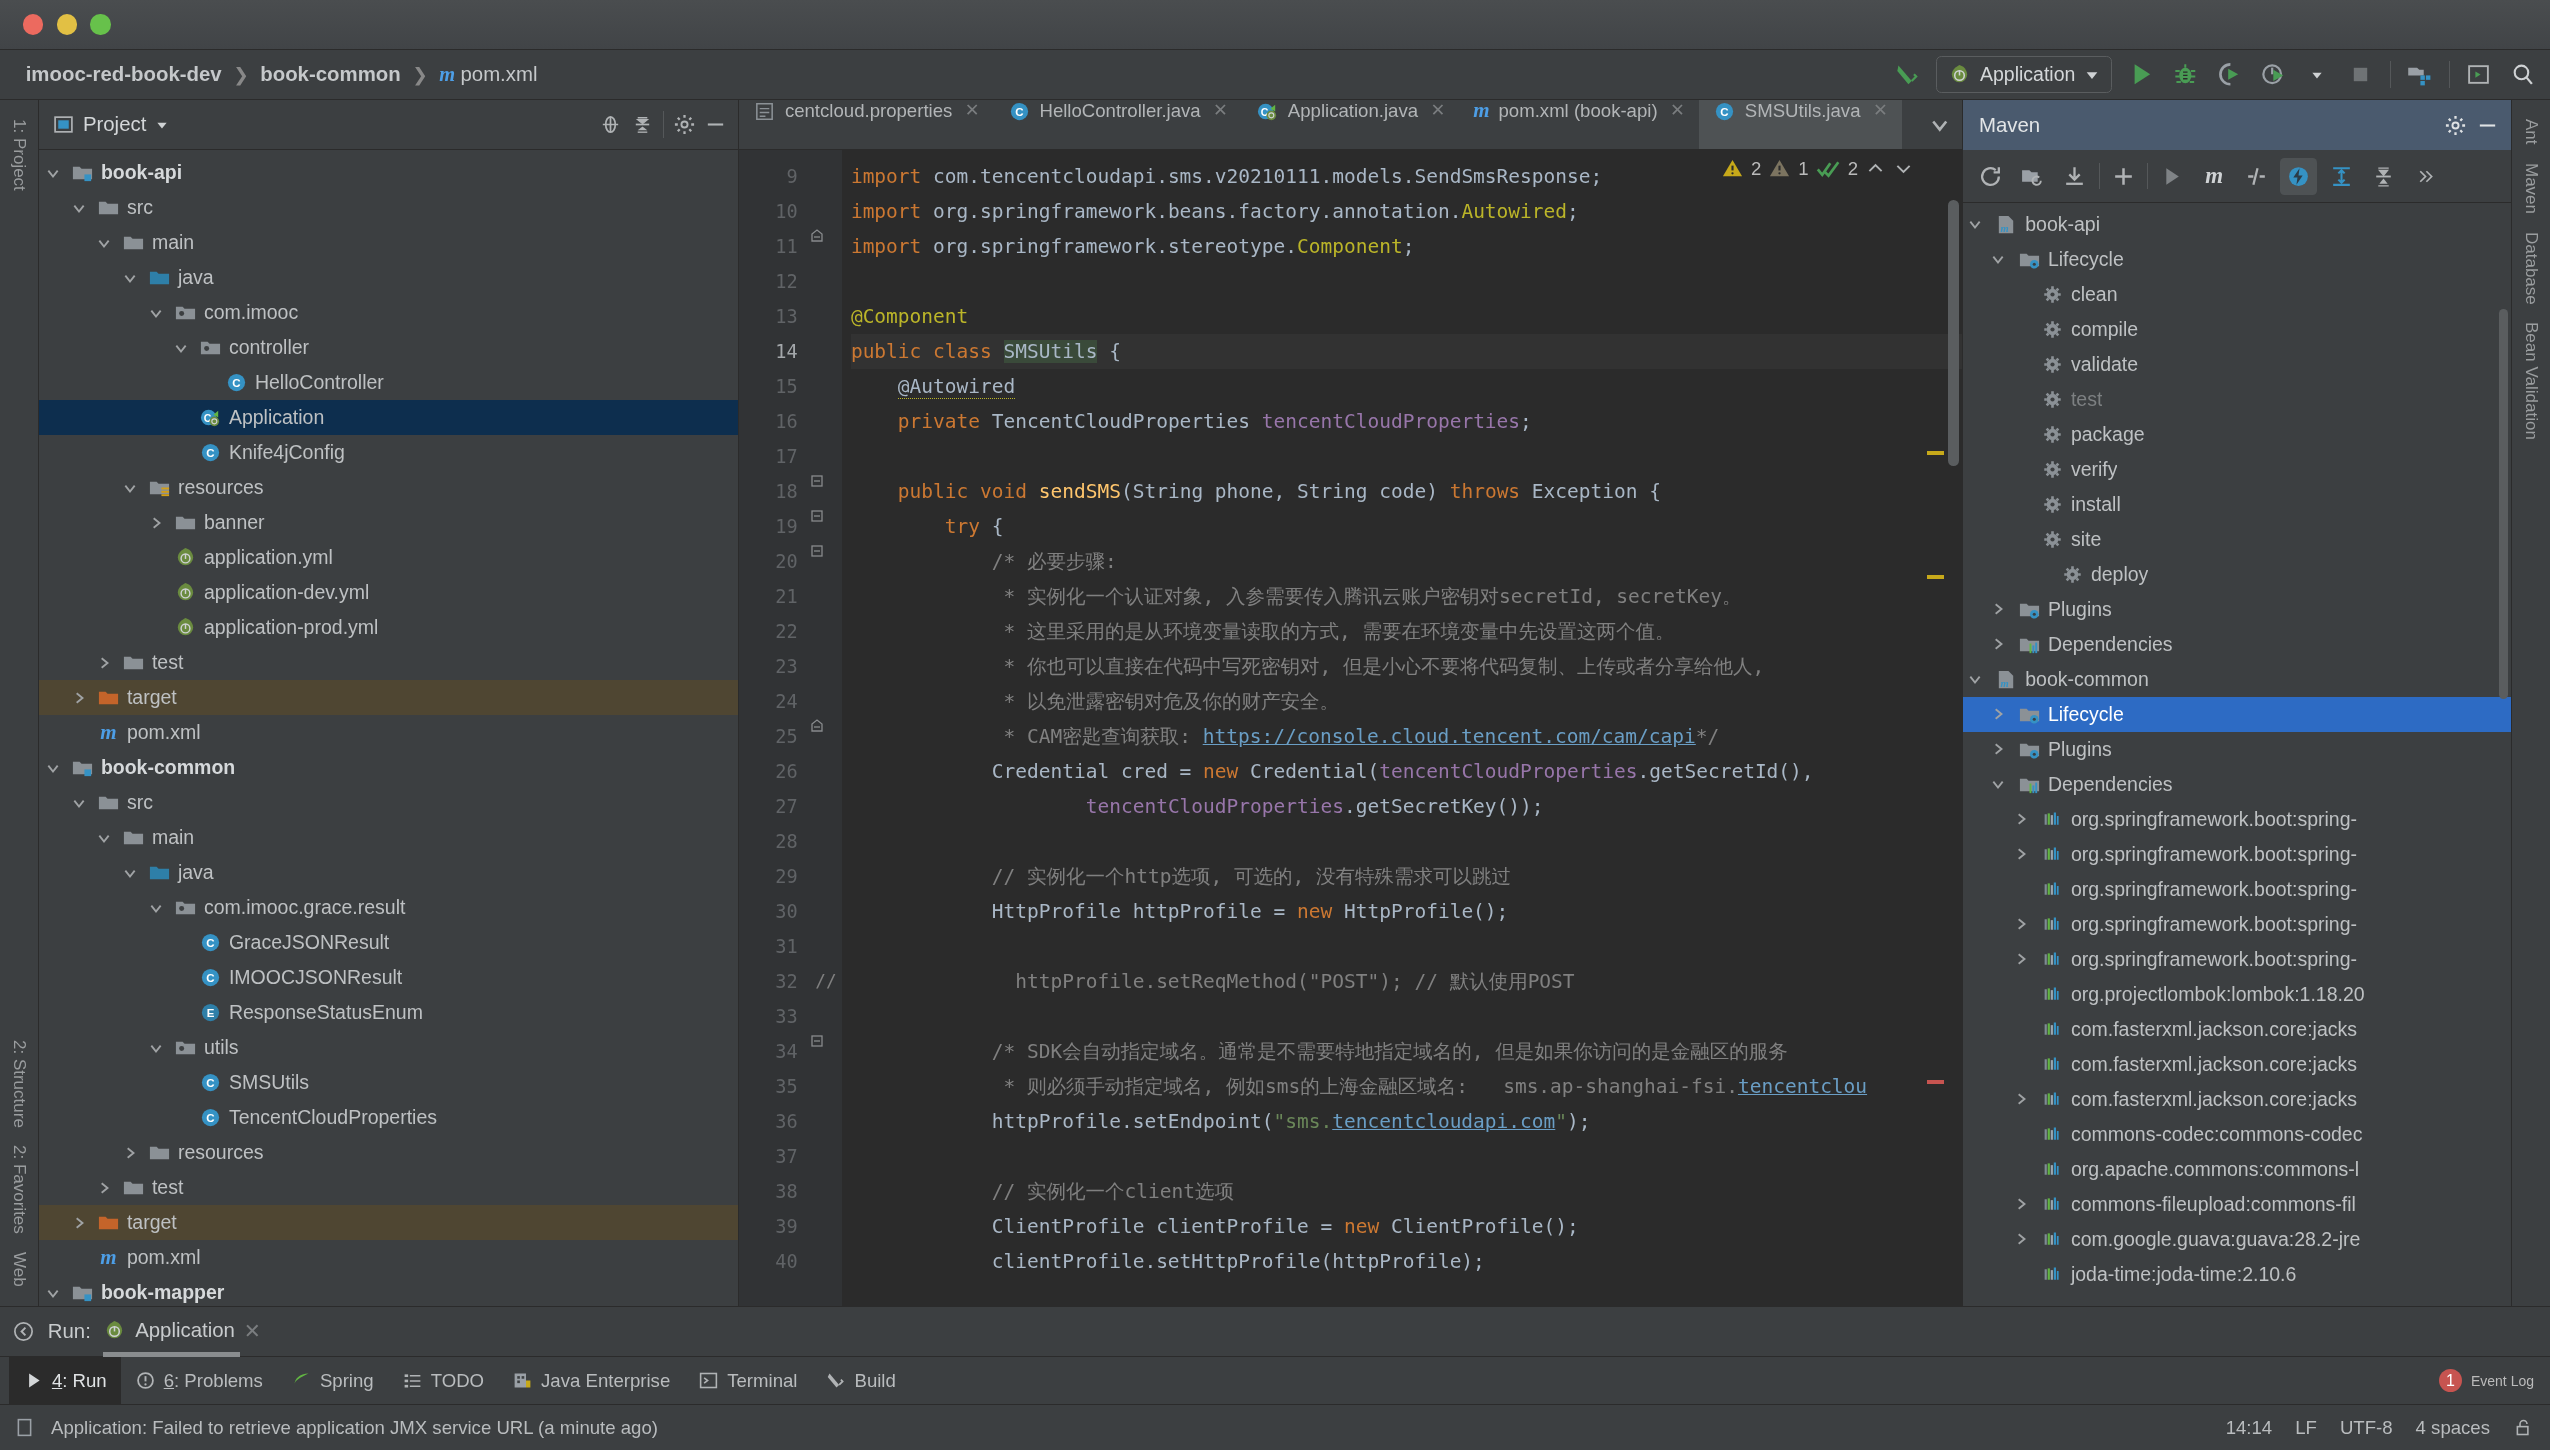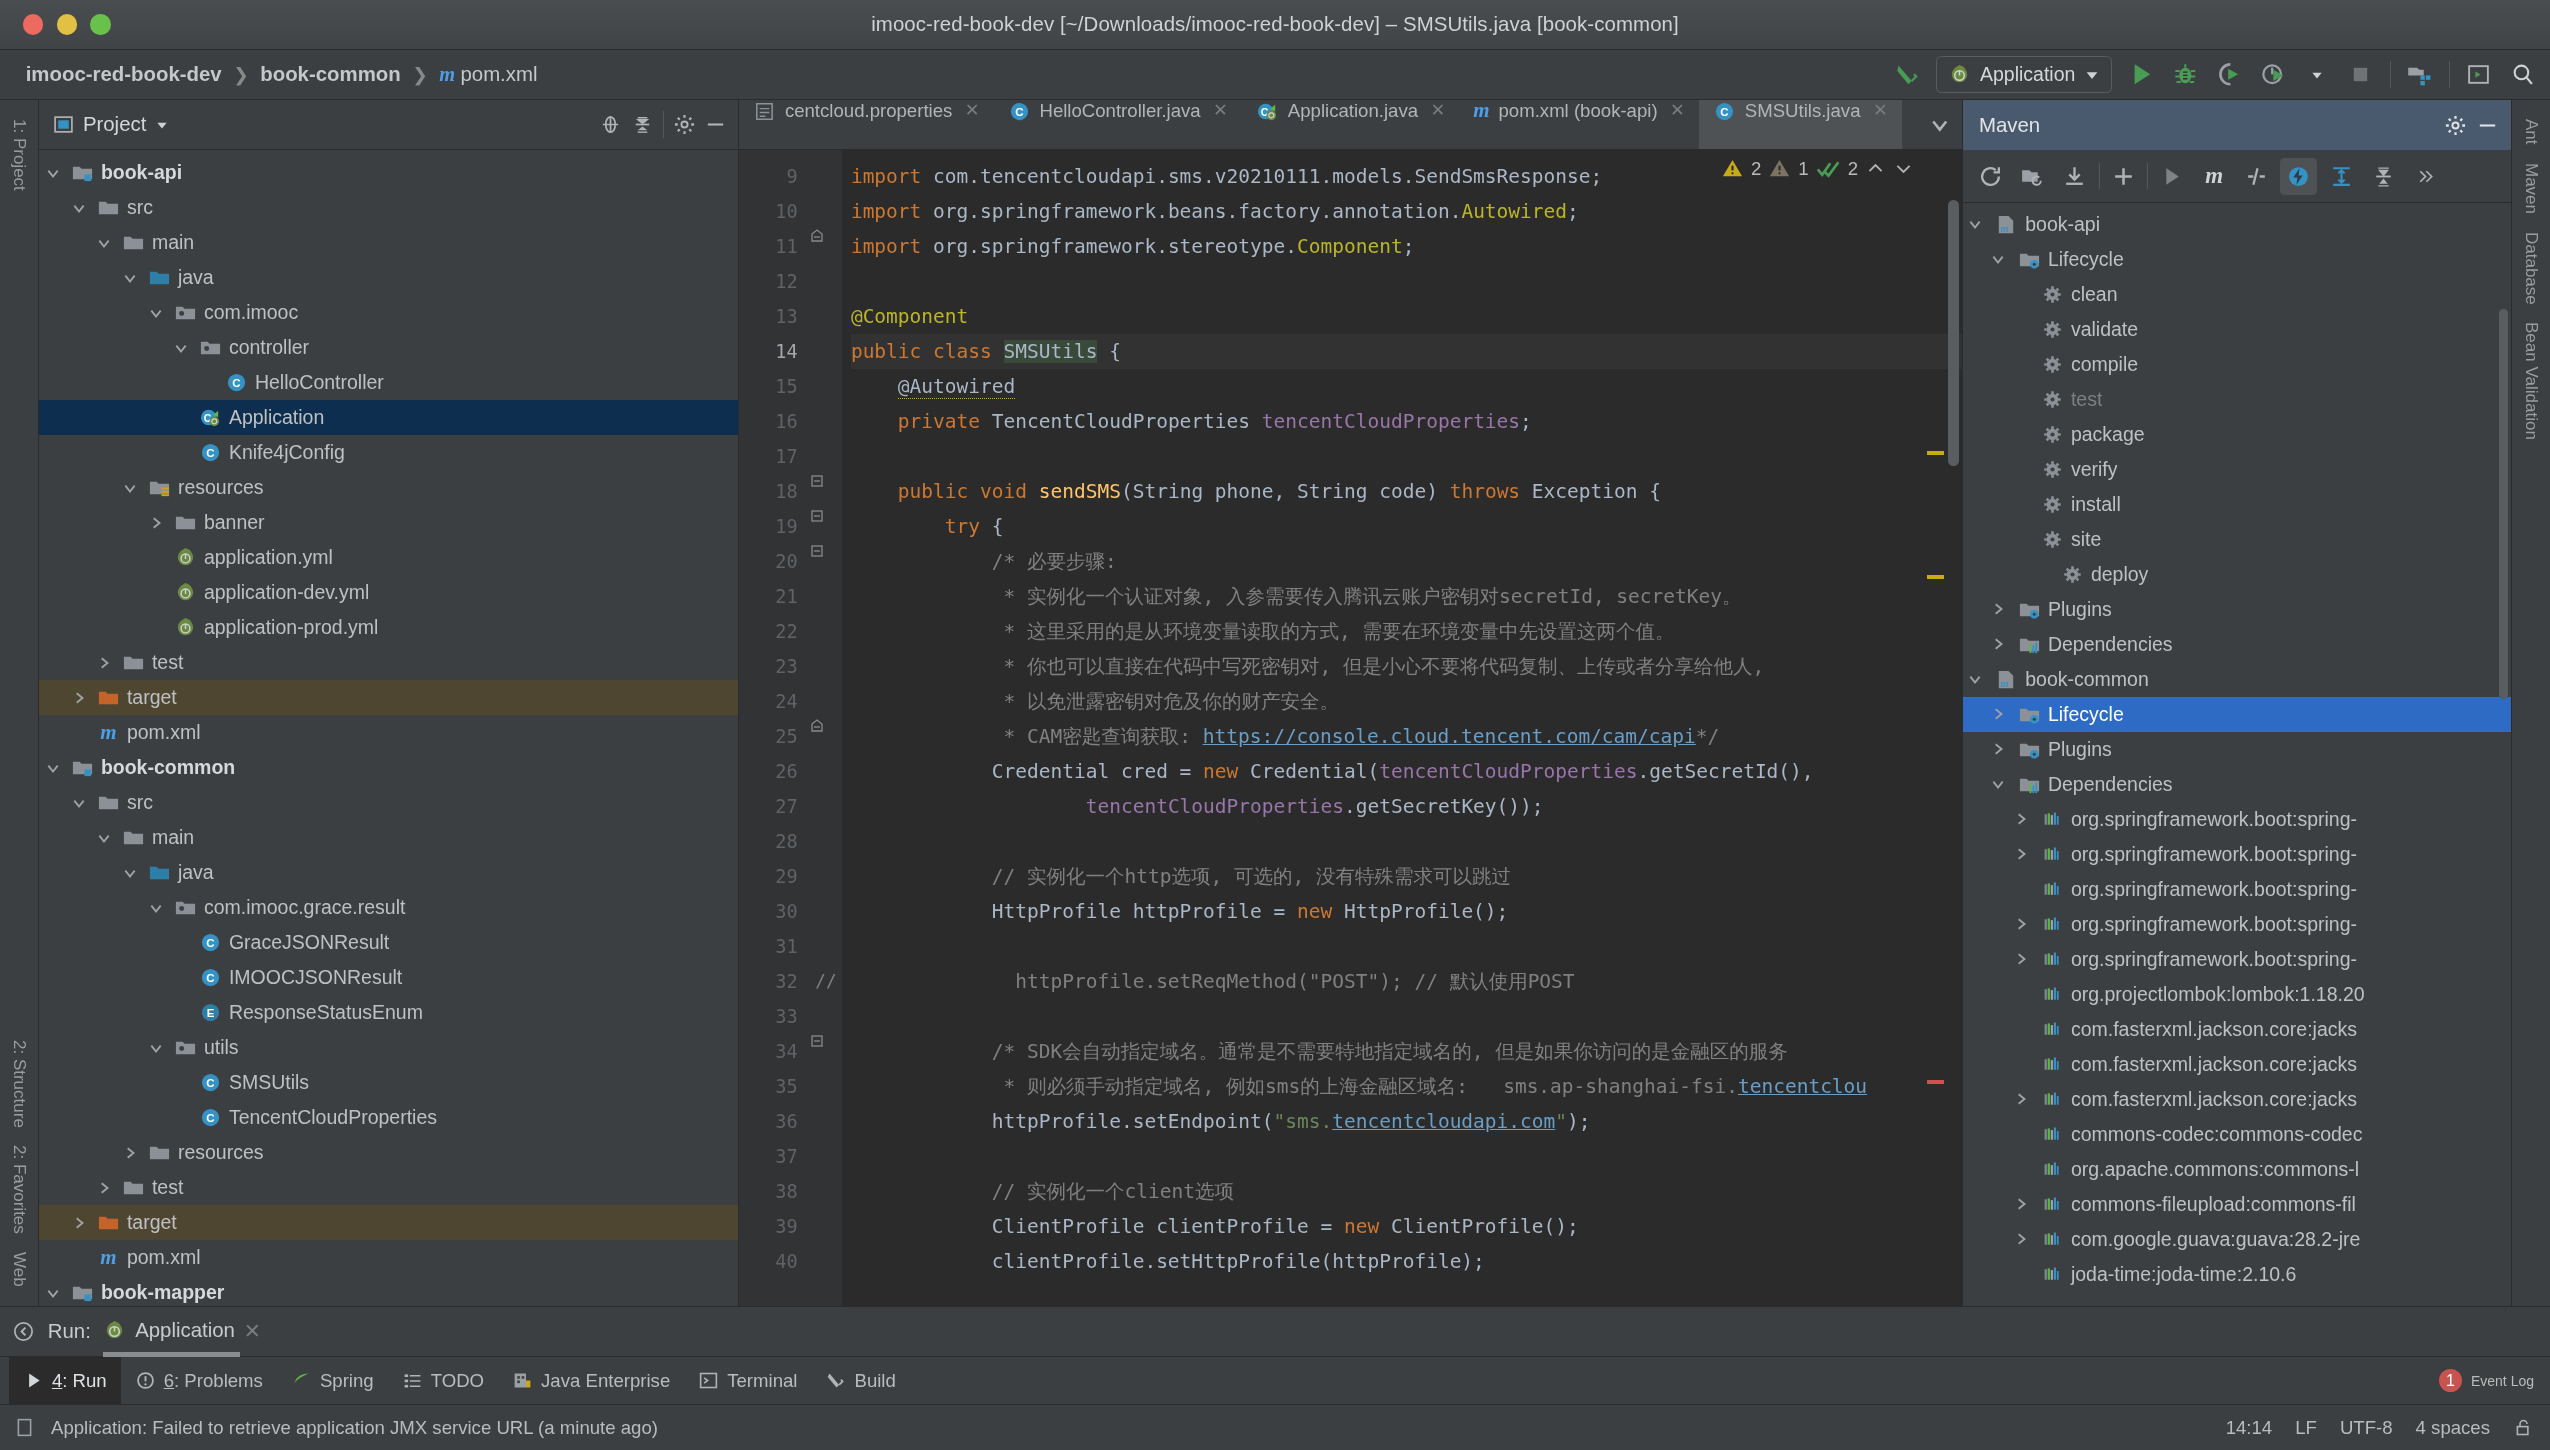--- a/index.html
+++ b/index.html
@@ -145,21 +145,20 @@
 <body>
 
 <div id="app">
 
   <div class="titlebar">
     <div class="traffic">
       <div class="tl red"></div>
       <div class="tl yellow"></div>
       <div class="tl green"></div>
     </div>
-    <div class="title-text">imooc-red-book-dev [~/Downloads/imooc-red-book-dev] – SMSUtils.java [book-common]</div>
   </div>
 
   <div class="navbar">
     <div class="crumbs">
       <span class="crumb b">imooc-red-book-dev</span>
       <span class="sep">❯</span>
       <span class="crumb b">book-common</span>
       <span class="sep">❯</span>
       <span class="crumb"><span class="mico">m</span><span>pom.xml</span></span>
     </div>
@@ -1028,32 +1027,32 @@
           </div>
           <div class="mrow" style="padding-left: 51px;">
             <span class="arrow"></span>
             <span class="ic">
               <svg width="21" height="21" viewBox="0 0 24 24">
                 <circle cx="12" cy="12" r="6.6" fill="#8b9196"></circle>
                 <circle cx="12" cy="12" r="2.4" fill="#3c3f41"></circle>
                 <path d="M12 2.6 v3 M12 18.4 v3 M2.6 12 h3 M18.4 12 h3 M5.3 5.3 l2.1 2.1 M16.6 16.6 l2.1 2.1 M18.7 5.3 l-2.1 2.1 M7.4 16.6 l-2.1 2.1" stroke="#8b9196" stroke-width="3"></path>
               </svg>
             </span>
-            <span class="nm">validate</span>
+            <span class="nm">compile</span>
           </div>
           <div class="mrow" style="padding-left: 51px;">
             <span class="arrow"></span>
             <span class="ic">
               <svg width="21" height="21" viewBox="0 0 24 24">
                 <circle cx="12" cy="12" r="6.6" fill="#8b9196"></circle>
                 <circle cx="12" cy="12" r="2.4" fill="#3c3f41"></circle>
                 <path d="M12 2.6 v3 M12 18.4 v3 M2.6 12 h3 M18.4 12 h3 M5.3 5.3 l2.1 2.1 M16.6 16.6 l2.1 2.1 M18.7 5.3 l-2.1 2.1 M7.4 16.6 l-2.1 2.1" stroke="#8b9196" stroke-width="3"></path>
               </svg>
             </span>
-            <span class="nm">compile</span>
+            <span class="nm">validate</span>
           </div>
           <div class="mrow dim" style="padding-left: 51px;">
             <span class="arrow"></span>
             <span class="ic">
               <svg width="21" height="21" viewBox="0 0 24 24">
                 <circle cx="12" cy="12" r="6.6" fill="#8b9196"></circle>
                 <circle cx="12" cy="12" r="2.4" fill="#3c3f41"></circle>
                 <path d="M12 2.6 v3 M12 18.4 v3 M2.6 12 h3 M18.4 12 h3 M5.3 5.3 l2.1 2.1 M16.6 16.6 l2.1 2.1 M18.7 5.3 l-2.1 2.1 M7.4 16.6 l-2.1 2.1" stroke="#8b9196" stroke-width="3"></path>
               </svg>
             </span>

